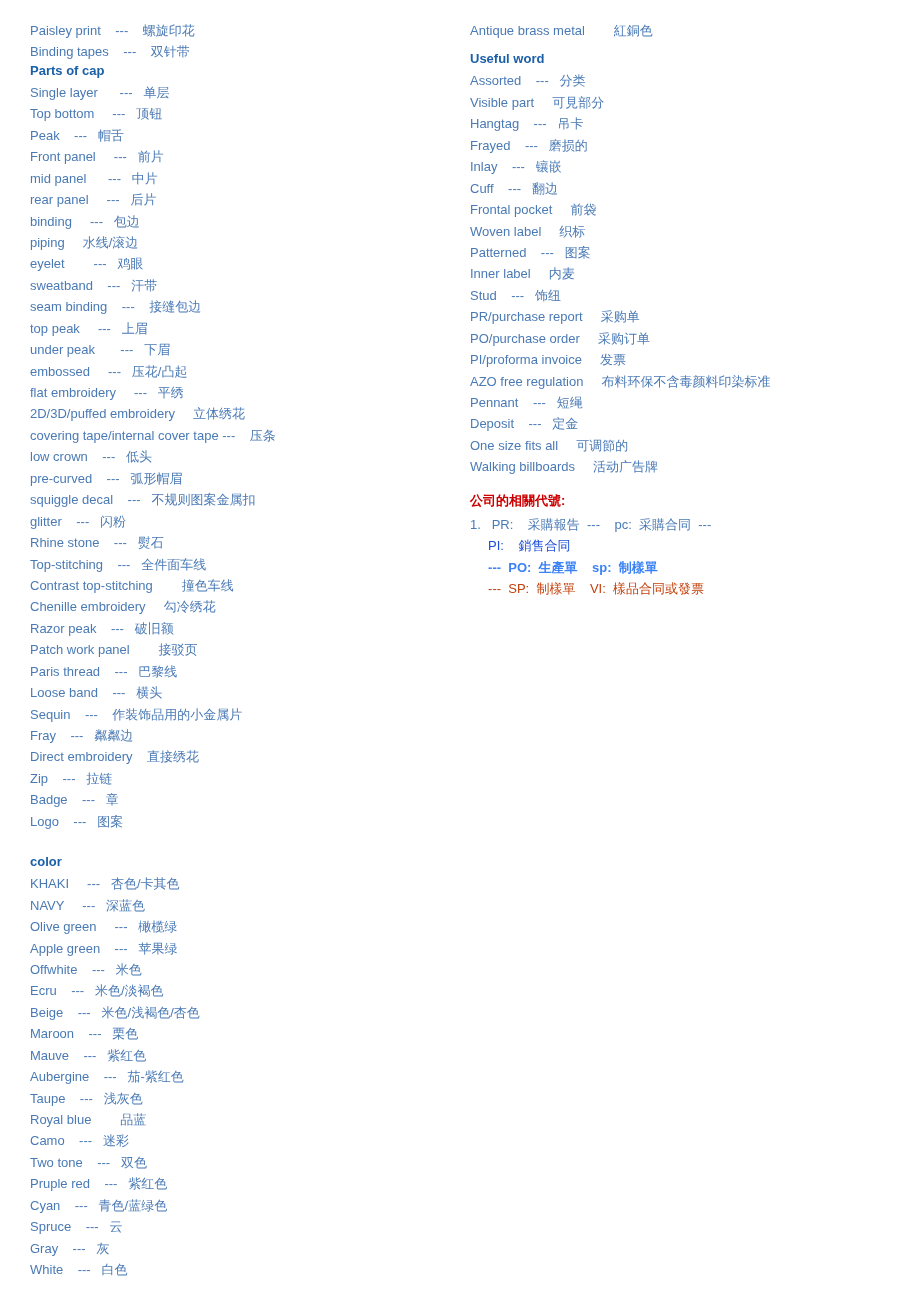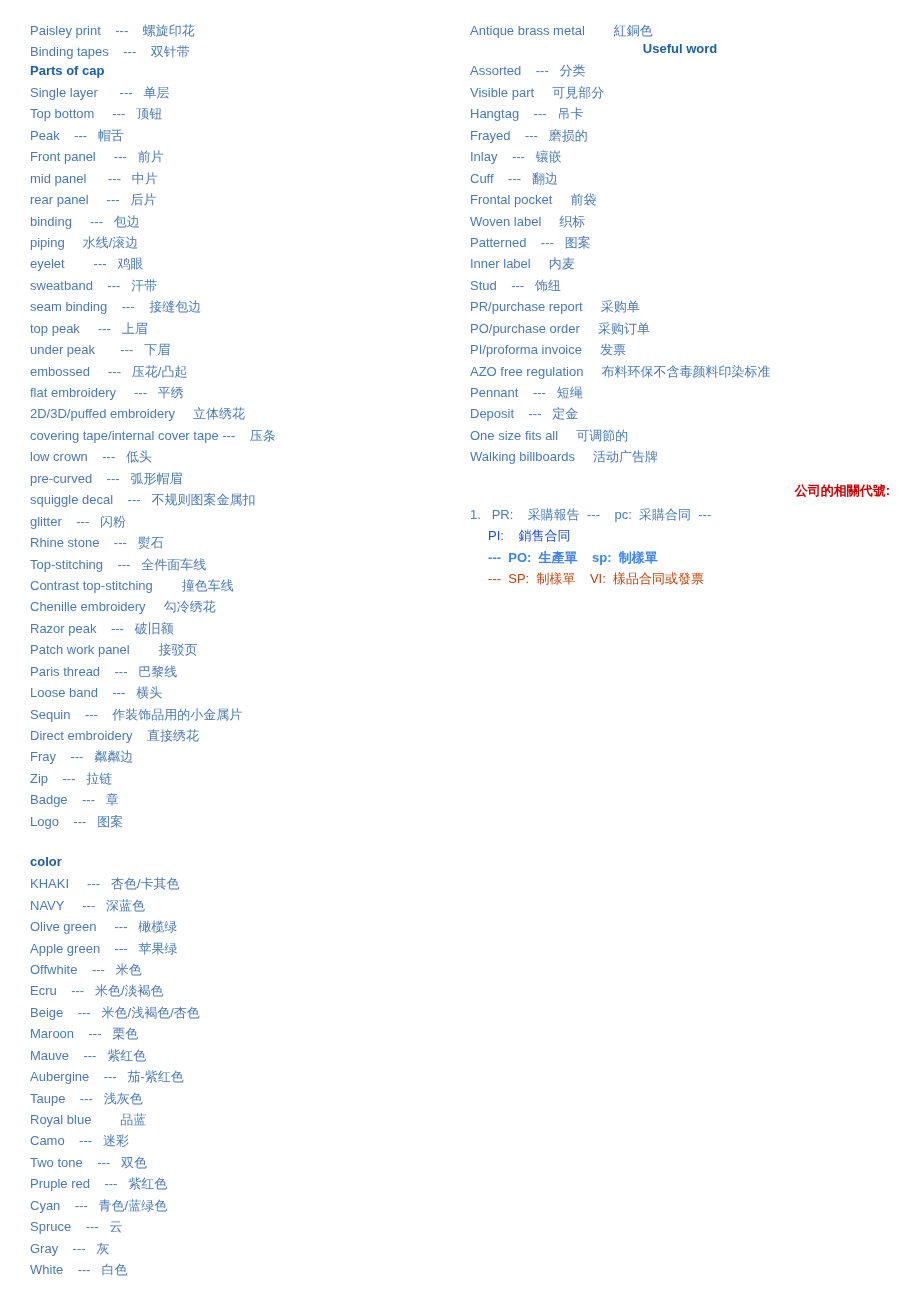--- a/index.html
+++ b/index.html
@@ -80,22 +80,22 @@
         <div class="entry">glitter    ---   闪粉</div>
         <div class="entry">Rhine stone    ---   熨石</div>
         <div class="entry">Top-stitching    ---   全件面车线</div>
         <div class="entry">Contrast top-stitching        撞色车线</div>
         <div class="entry">Chenille embroidery     勾冷绣花</div>
         <div class="entry">Razor peak    ---   破旧额</div>
         <div class="entry">Patch work panel        接驳页</div>
         <div class="entry">Paris thread    ---   巴黎线</div>
         <div class="entry">Loose band    ---   横头</div>
         <div class="entry">Sequin    ---    作装饰品用的小金属片</div>
+        <div class="entry">Fray    ---   粼粼边</div>
         <div class="entry">Direct embroidery    直接绣花</div>
-        <div class="entry">Fray    ---   粼粼边</div>
         <div class="entry">Zip    ---   拉链</div>
         <div class="entry">Badge    ---   章</div>
         <div class="entry">Logo    ---   图案</div>
       </div>
 
     <div class="section-title" style="margin-top:22px;">color</div>
     <div>
 
     <div class="entry">KHAKI     ---   杏色/卡其色</div>
         <div class="entry">NAVY     ---   深蓝色</div>
@@ -116,21 +116,21 @@
         <div class="entry">Spruce    ---   云</div>
         <div class="entry">Gray    ---   灰</div>
         <div class="entry">White    ---   白色</div>
       </div>
   </div>
 
   <div class="right-col">
 
     <div class="entry">Antique brass metal        紅銅色</div>
 
-    <div class="section-title" style="text-align:center;">Useful word</div>
+    <div class="section-title" style="margin-top:10px;">Useful word</div>
     <div>
 
     <div class="entry">Assorted    ---   分类</div>
         <div class="entry">Visible part     可見部分</div>
         <div class="entry">Hangtag    ---   吊卡</div>
         <div class="entry">Frayed    ---   磨损的</div>
         <div class="entry">Inlay    ---   镶嵌</div>
         <div class="entry">Cuff    ---   翻边</div>
         <div class="entry">Frontal pocket     前袋</div>
         <div class="entry">Woven label     织标</div>
@@ -140,21 +140,21 @@
         <div class="entry">PR/purchase report     采购单</div>
         <div class="entry">PO/purchase order     采购订单</div>
         <div class="entry">PI/proforma invoice     发票</div>
         <div class="entry">AZO free regulation     布料环保不含毒颜料印染标准</div>
         <div class="entry">Pennant    ---   短绳</div>
         <div class="entry">Deposit    ---   定金</div>
         <div class="entry">One size fits all     可调節的</div>
         <div class="entry">Walking billboards     活动广告牌</div>
       </div>
 
-    <div class="red-section-title" style="margin-top:14px;text-align:right;">公司的相關代號:</div>
+    <div class="red-section-title" style="margin-top:14px;">公司的相關代號:</div>
     <div>
 
     <div class="entry" style="color: rgb(74, 122, 181);">1.   PR:    采購報告  ---    pc:  采購合同  ---</div>
         <div class="entry" style="color: #1d4ed8;">     PI:    銷售合同</div>
         <div class="entry" style="color: #3b82f6; font-weight: bold;">     ---  PO:  生產單    sp:  制樣單</div>
         <div class="entry" style="color: #c2410c;">     ---  SP:  制樣單    VI:  樣品合同或發票</div>
       </div>
   </div>
 </div>
 

